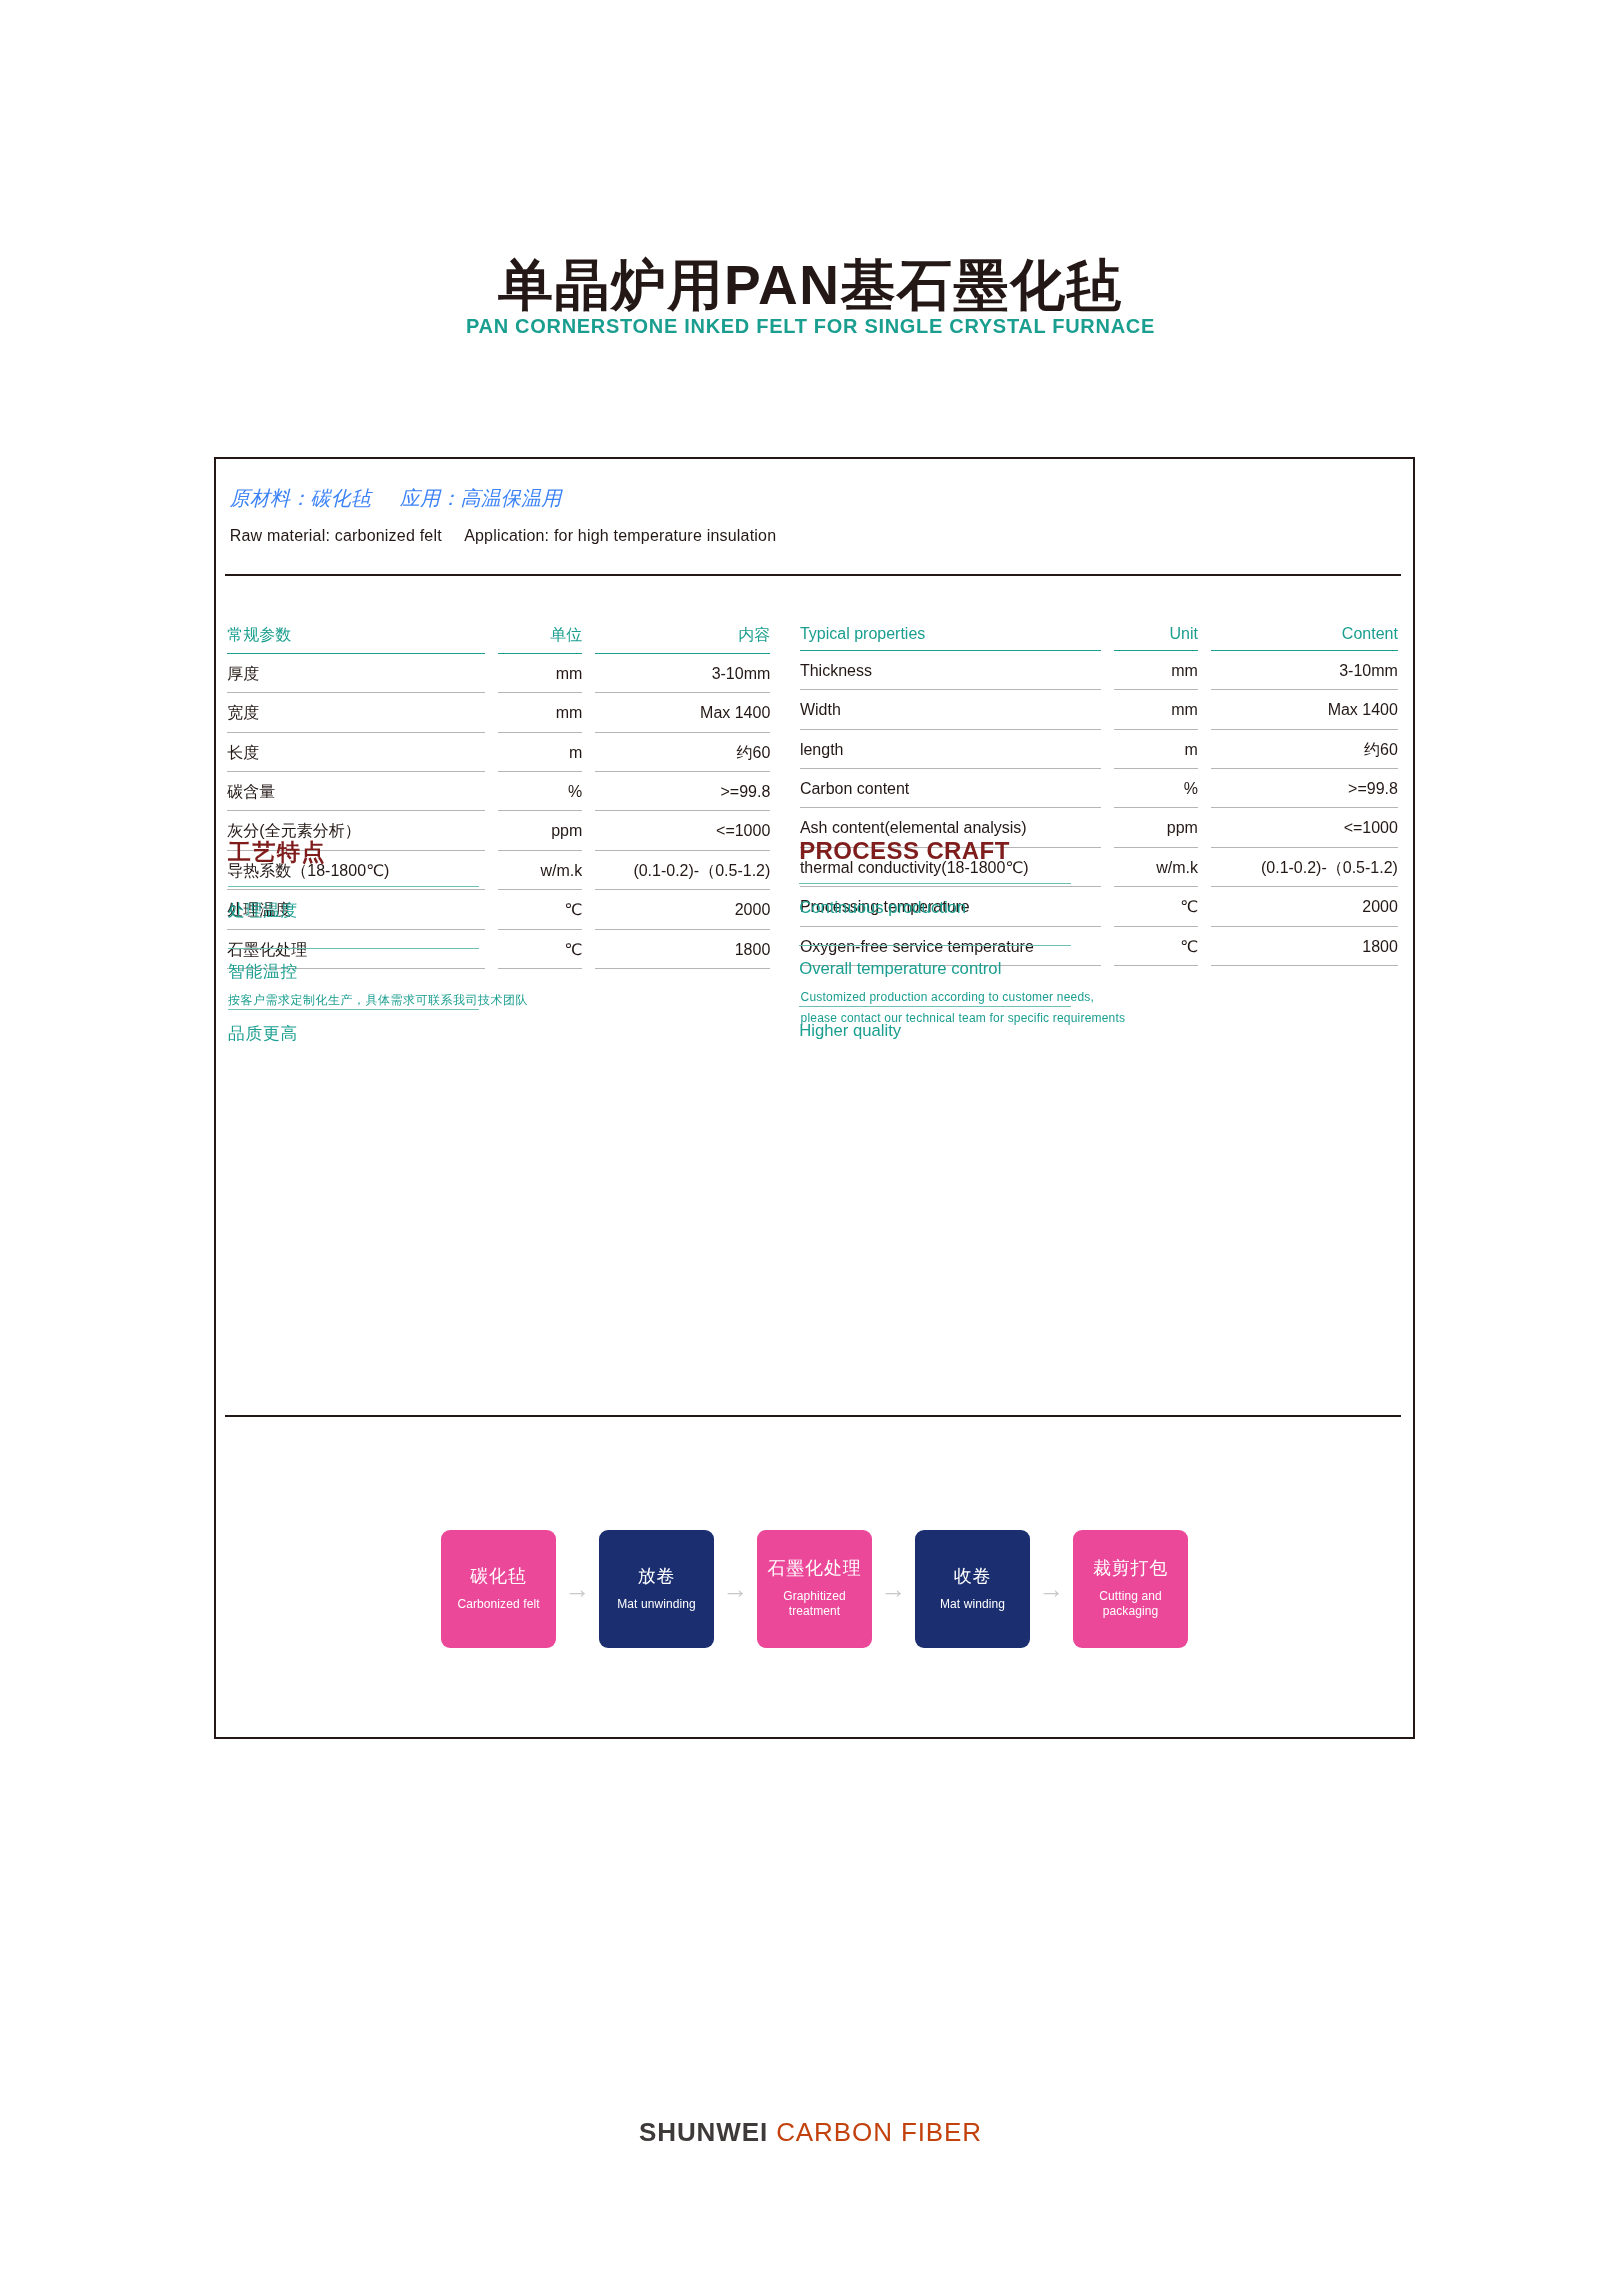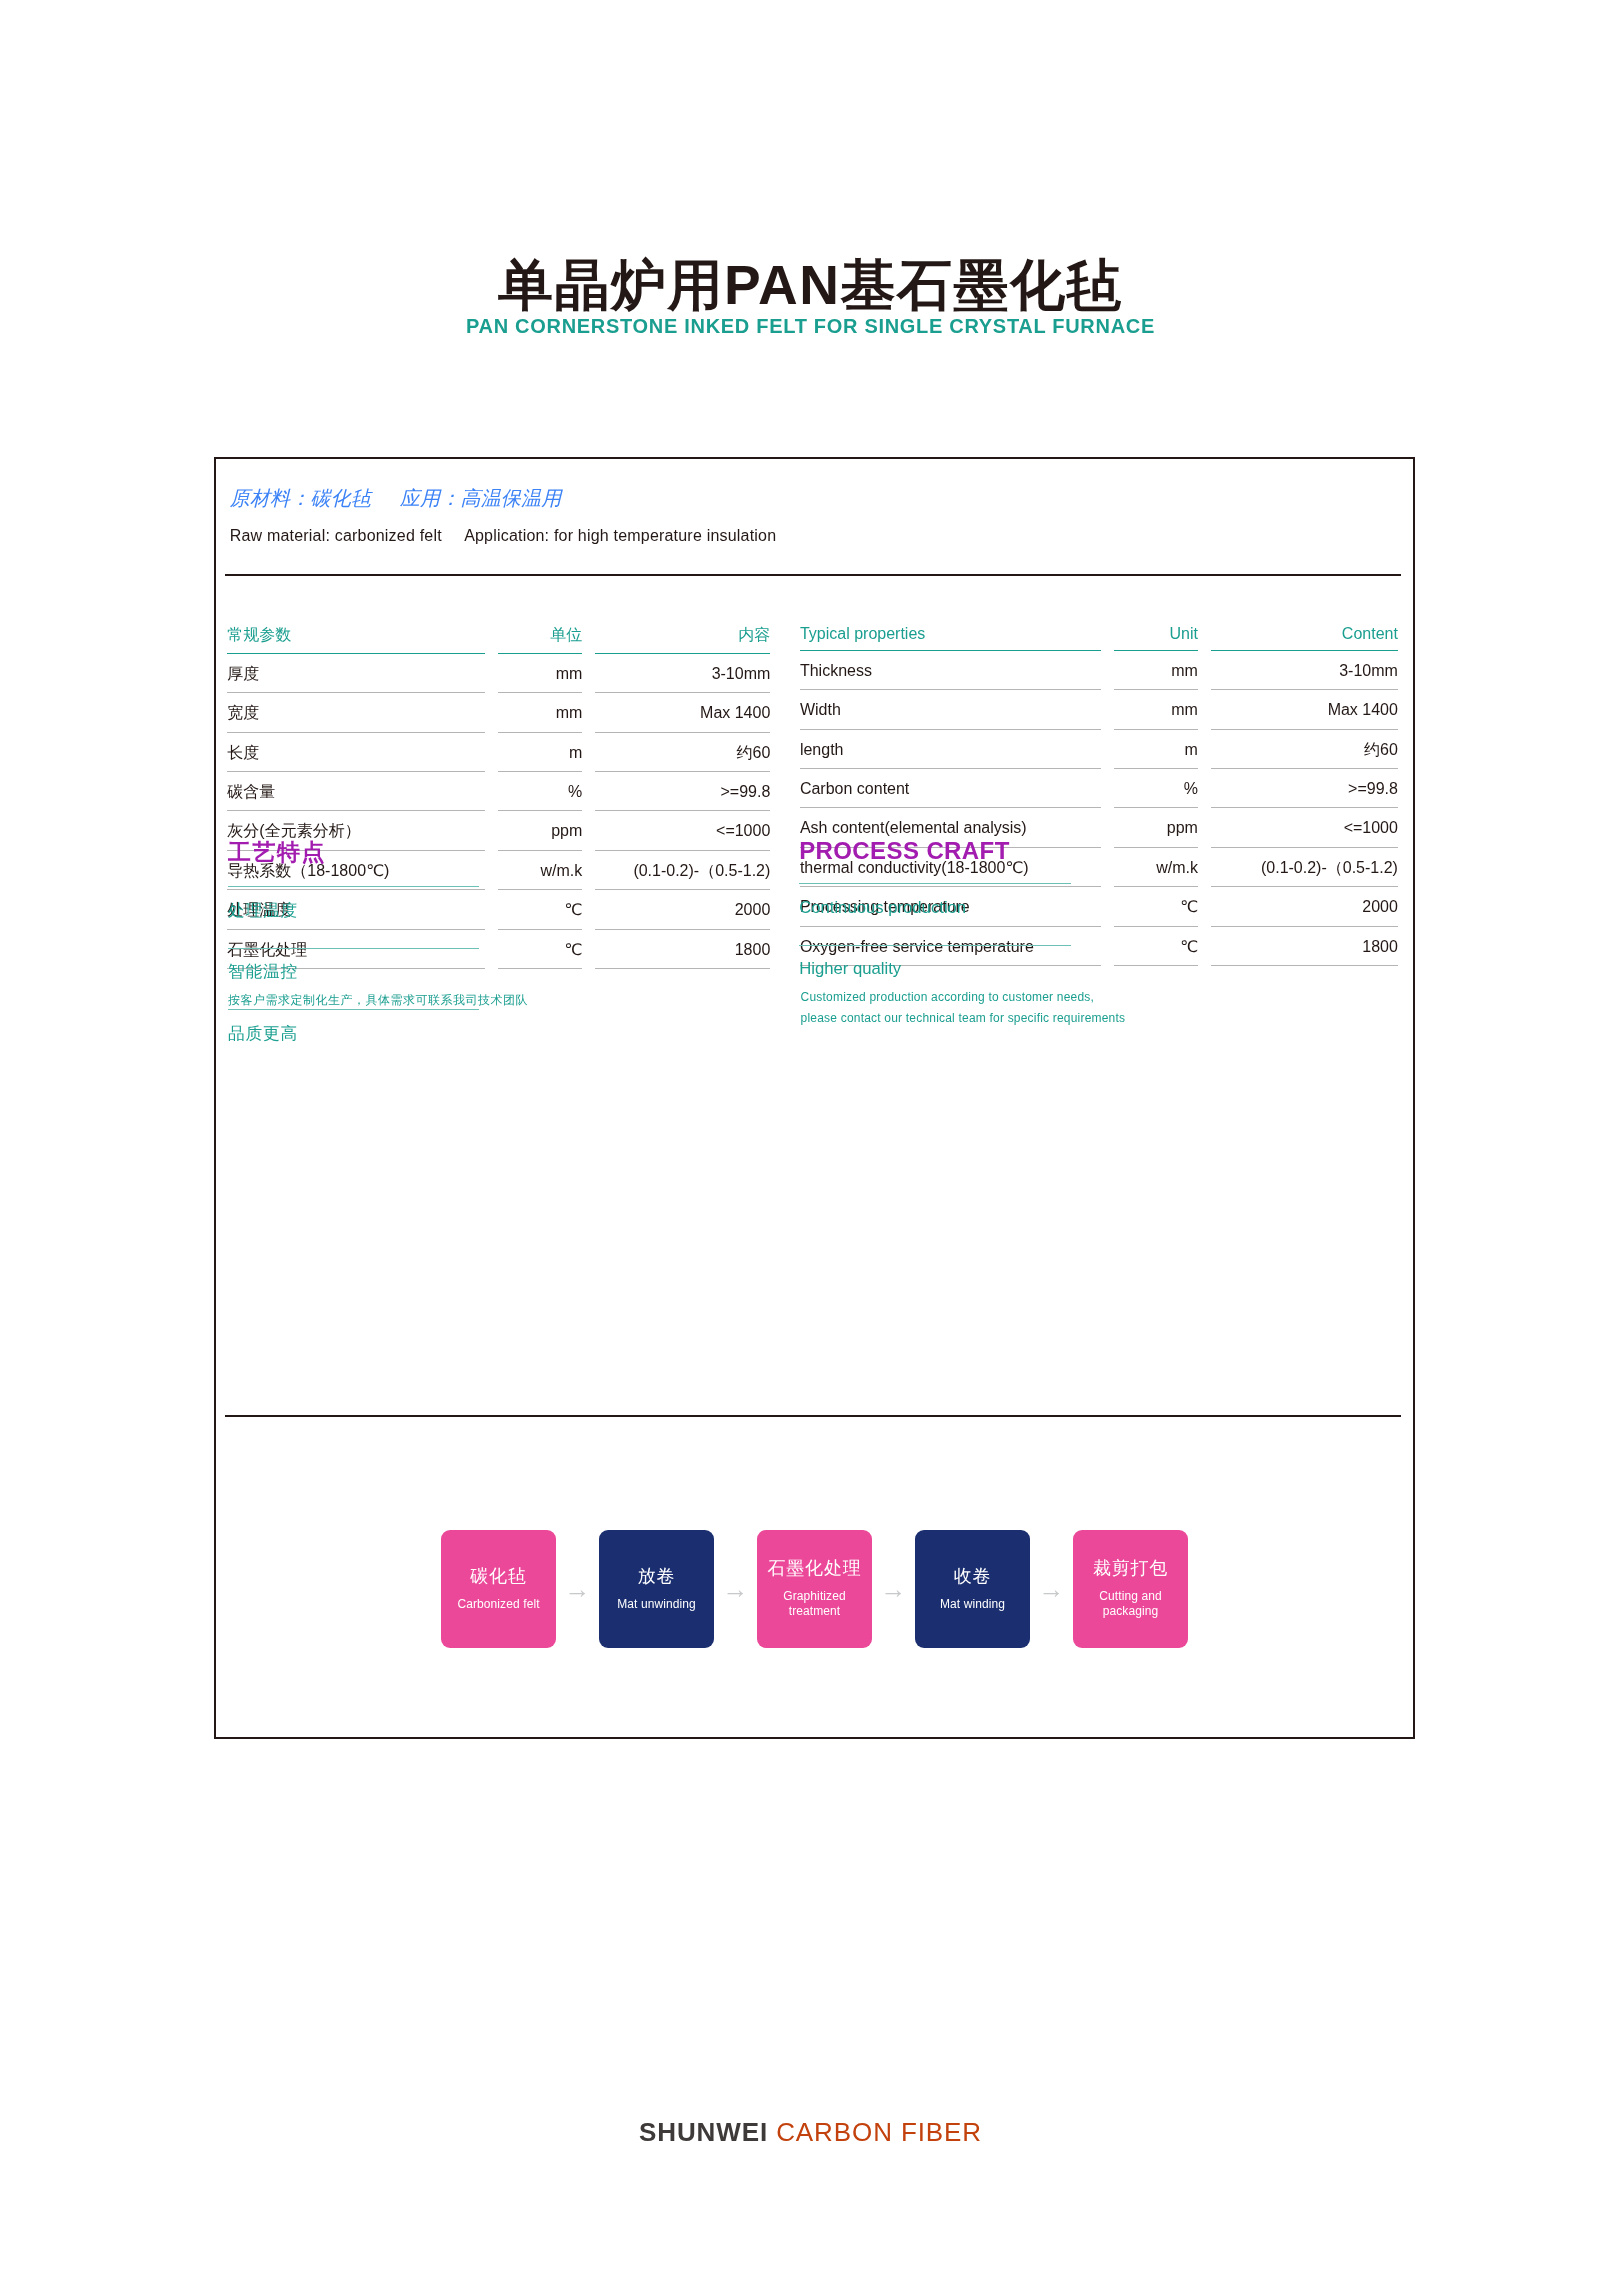--- a/index.html
+++ b/index.html
@@ -167,21 +167,21 @@
     width: 100%;
     display: flex;
   }
   .craft-col { box-sizing: border-box; }
   .craft-col.cn { width: 577px; padding-left: 12px; }
   .craft-col.en { width: 623px; padding-left: 7.6px; }
 
   .craft-title {
     font-size: 24px;
     font-weight: 700;
-    color: #a21caf;
+    color: #7f1d1d;
     letter-spacing: 0.4px;
     margin: 0 0 0 0;
   }
   .craft-title.cn { font-size: 23px; letter-spacing: 1.5px; }
   .craft-list { margin-top: 18px; }
   .craft-col.cn .craft-item { width: 251px; }
   .craft-col.en .craft-item { width: 272px; }
   .craft-item {
     border-top: 1.5px solid #6cc0b5;
     padding-top: 13.7px;
@@ -411,20 +411,21 @@
         <div class="craft-list">
           <div class="craft-item">处理温度</div>
           <div class="craft-item">智能温控</div>
           <div class="craft-item">品质更高</div>
         </div>
       </div>
       <div class="craft-col en">
         <div class="craft-title">PROCESS CRAFT</div>
         <div class="craft-list">
           <div class="craft-item">Continuous production</div>
+          <div class="craft-item">Overall temperature control</div>
           <div class="craft-item">Higher quality</div>
         </div>
       </div>
     </div>
 
     <div class="rule-mid"></div>
 
     <div class="flow">
       <div class="flow-box teal">
         <div class="flow-cn">碳化毡</div>

